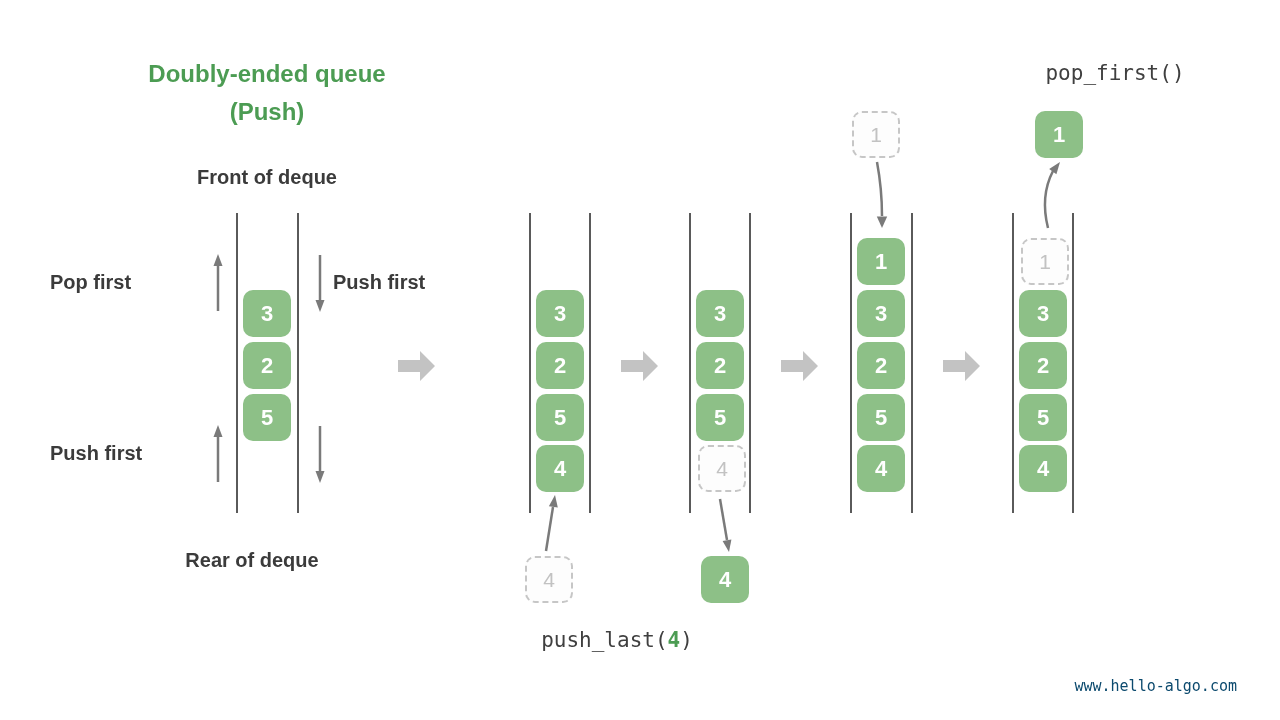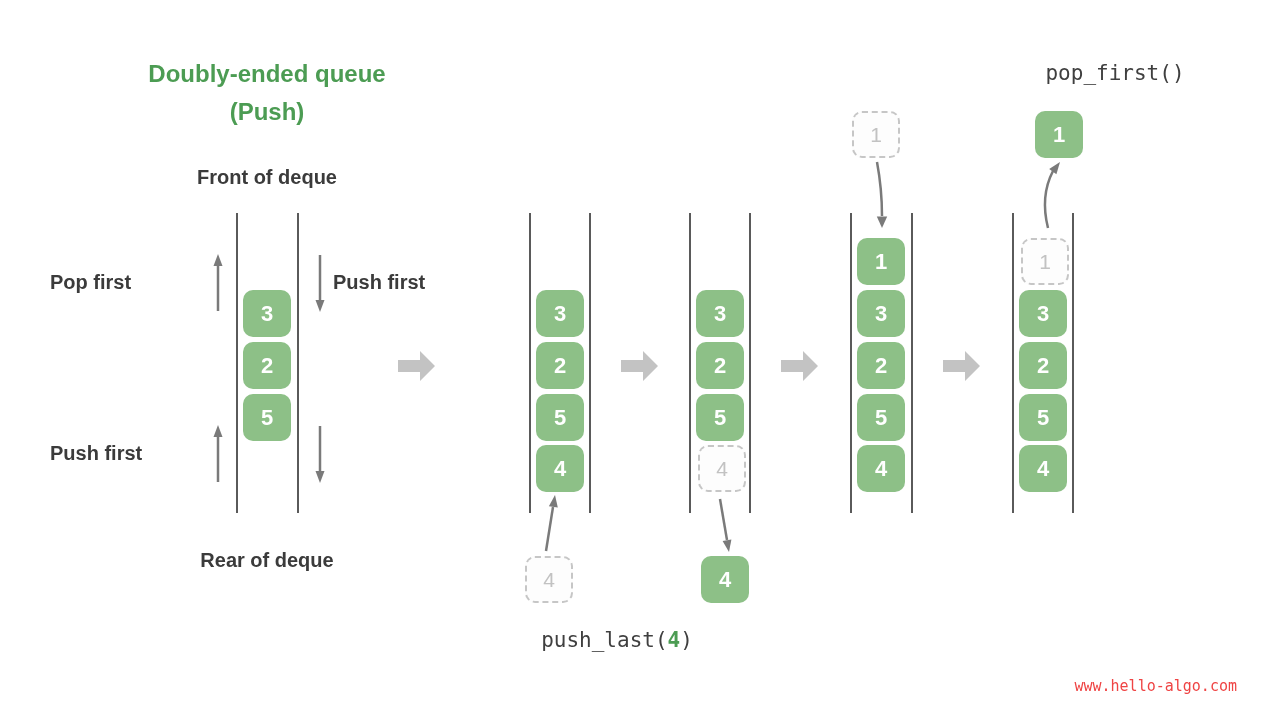--- a/index.html
+++ b/index.html
@@ -31,39 +31,39 @@
     font-size:21px;font-weight:400;
     display:flex;align-items:center;justify-content:center;
   }
   .op-label{
     position:absolute;width:210px;text-align:center;white-space:nowrap;
     font-family:"DejaVu Sans Mono",monospace;font-size:21px;color:#3F3F3F;
   }
   .op-label .arg{color:#4C9C53;font-weight:bold;}
   .watermark{
     right:43px;top:677px;font-family:"DejaVu Sans Mono",monospace;
-    font-size:15px;color:#ef4444;
+    font-size:15px;color:#0c4a6e;
   }
   svg{position:absolute;display:block;}
   .thin-stroke{stroke:#7A7A7A;stroke-width:2.5;fill:none;}
   .thin-fill{fill:#7A7A7A;}
   .block-fill{fill:#C3C3C3;}
 </style>
 </head>
 <body>
 
 <div class="stage">
 
   <div class="abs title">
     <div>Doubly-ended queue</div>
     <div>(Push)</div>
   </div>
 
   <div class="abs heavy-label center" style="left:87px;top:164px;width:360px">Front of deque</div>
-  <div class="abs heavy-label center" style="left:87px;top:547px;width:360px">Rear of deque</div>
+  <div class="abs heavy-label center" style="left:72px;top:547px;width:360px">Rear of deque</div>
 
   <div class="abs heavy-label right" style="left:50px;top:269px;width:142px">Pop first</div>
   <div class="abs heavy-label" style="left:333px;top:269px;width:150px">Push first</div>
   <div class="abs heavy-label right" style="left:50px;top:440px;width:142px">Push first</div>
 
   <svg style="left:210px;top:253px" width="16" height="60" viewBox="0 0 16 60">
     <line class="thin-stroke" x1="8" y1="58" x2="8" y2="12"></line>
     <polygon class="thin-fill" points="8,1 3.5,13 12.5,13"></polygon>
   </svg>
   <svg style="left:312px;top:253px" width="16" height="60" viewBox="0 0 16 60">

